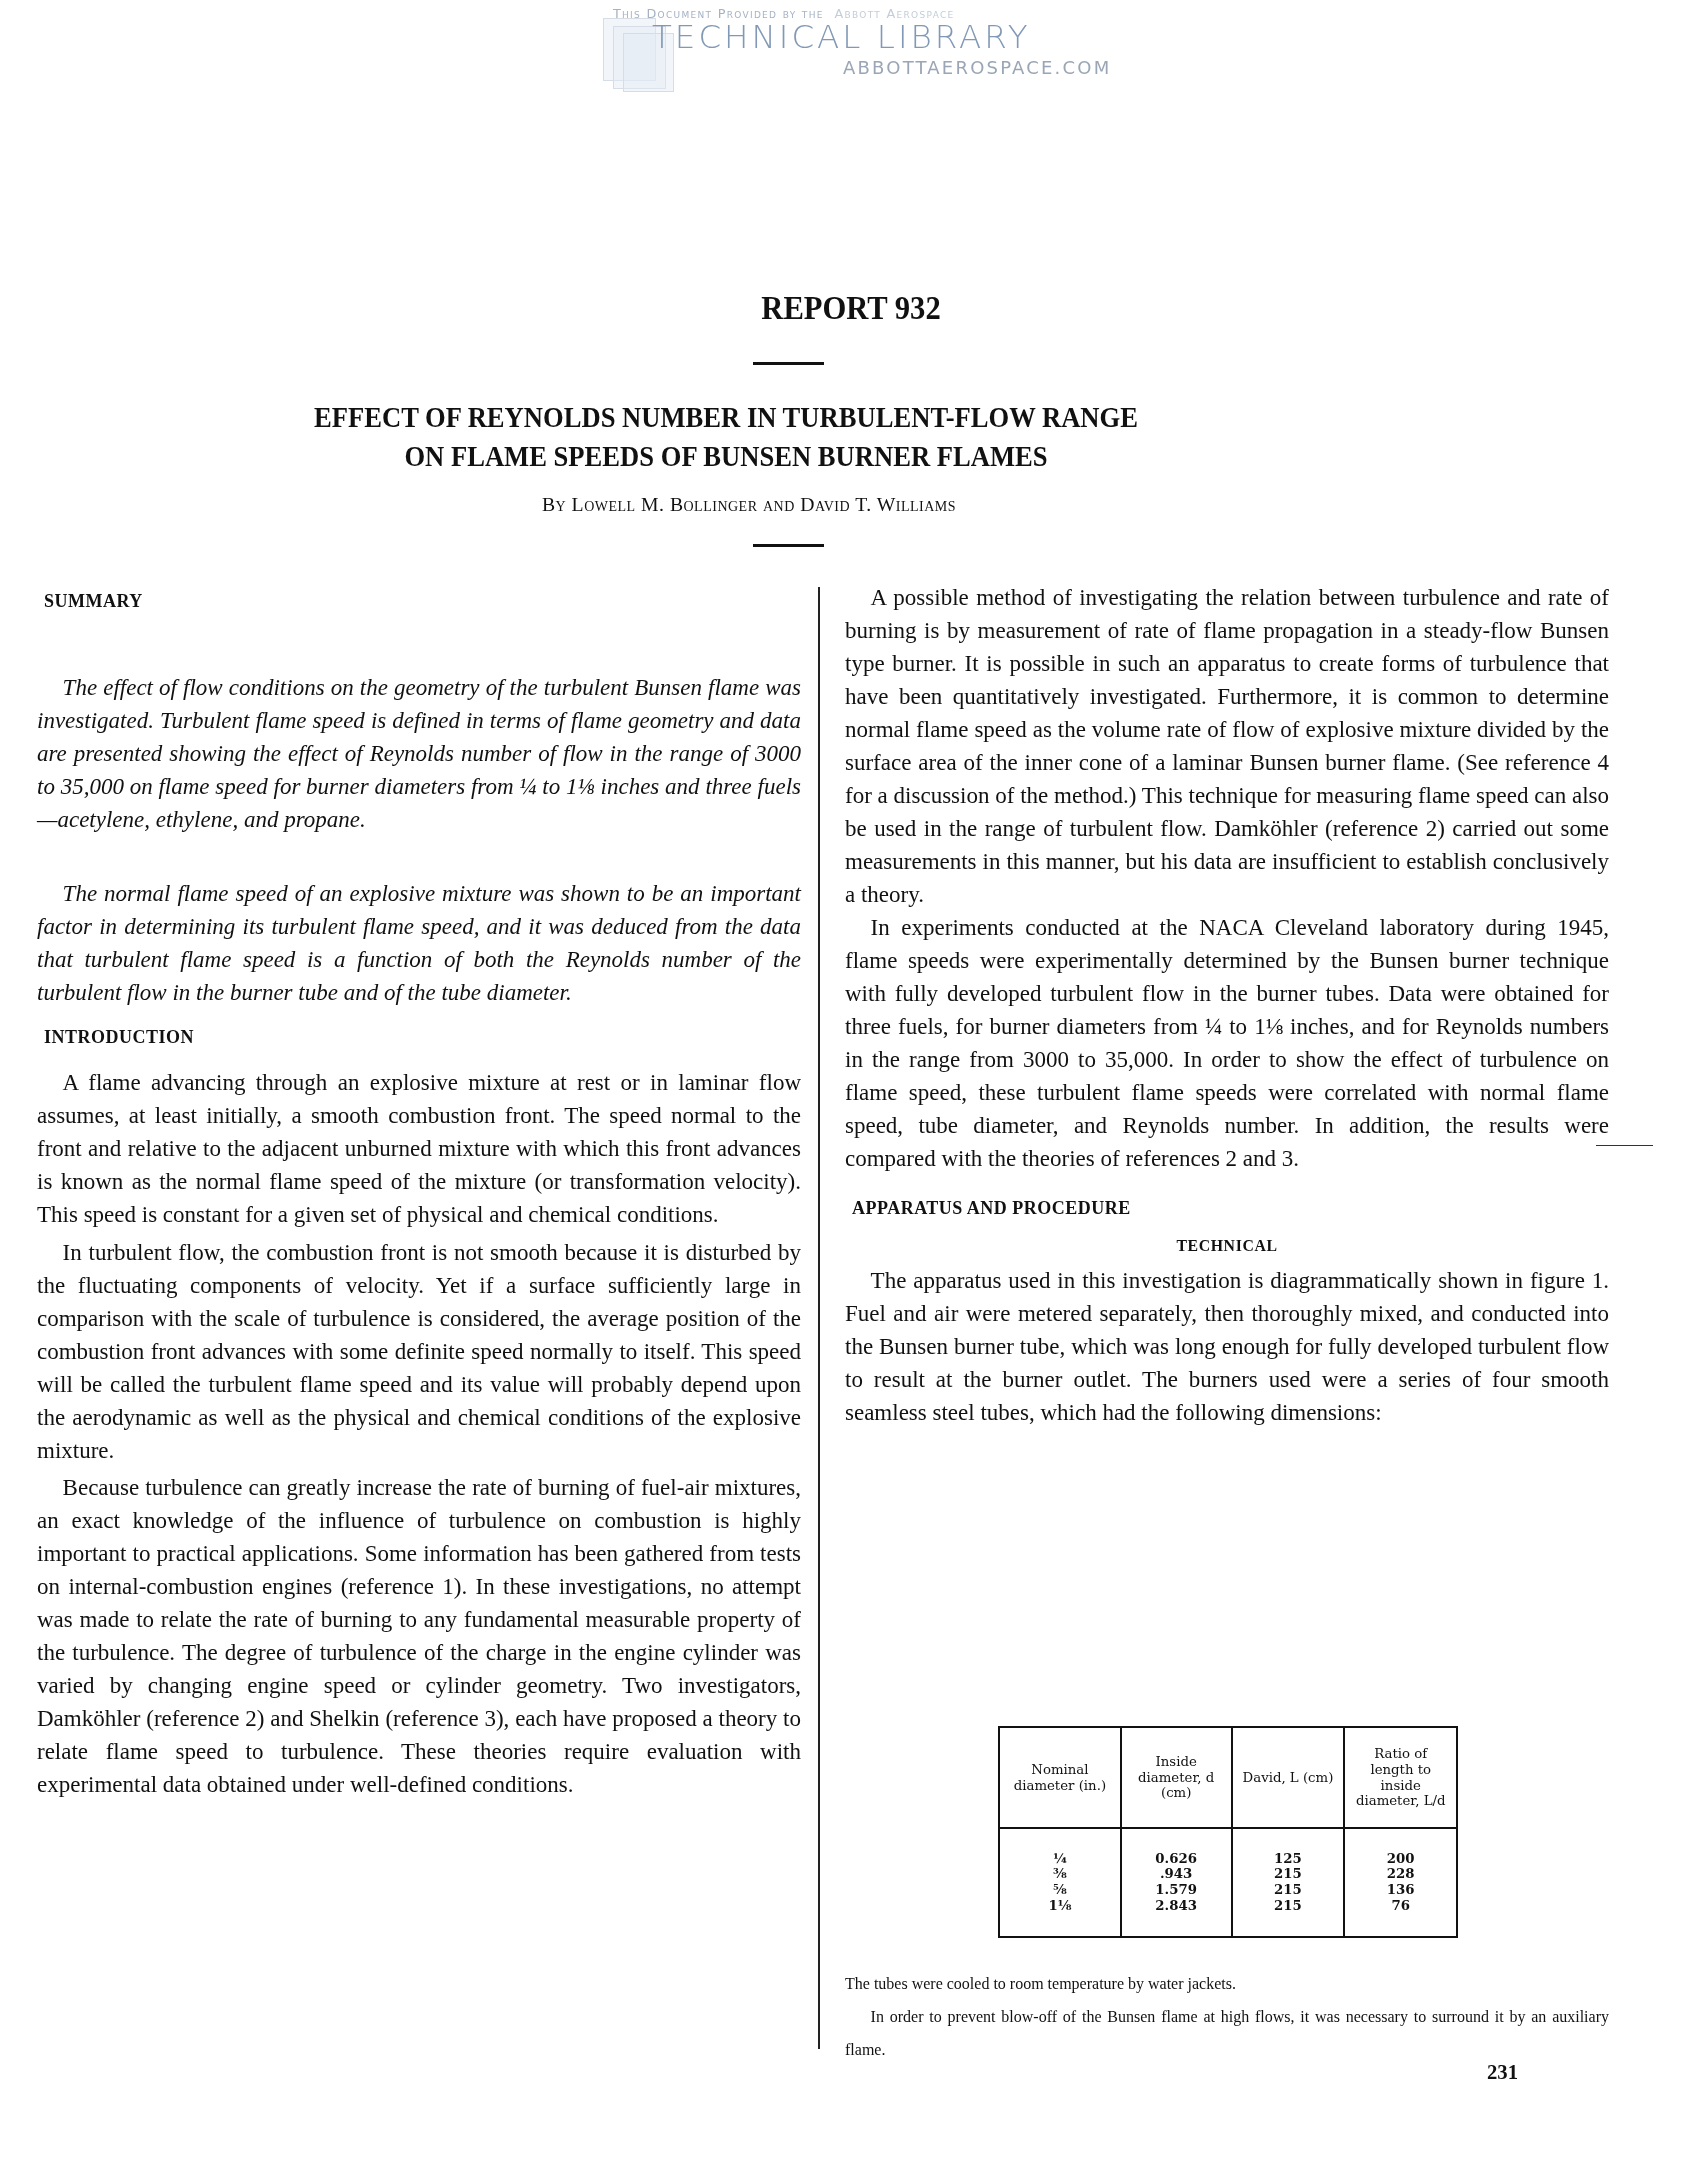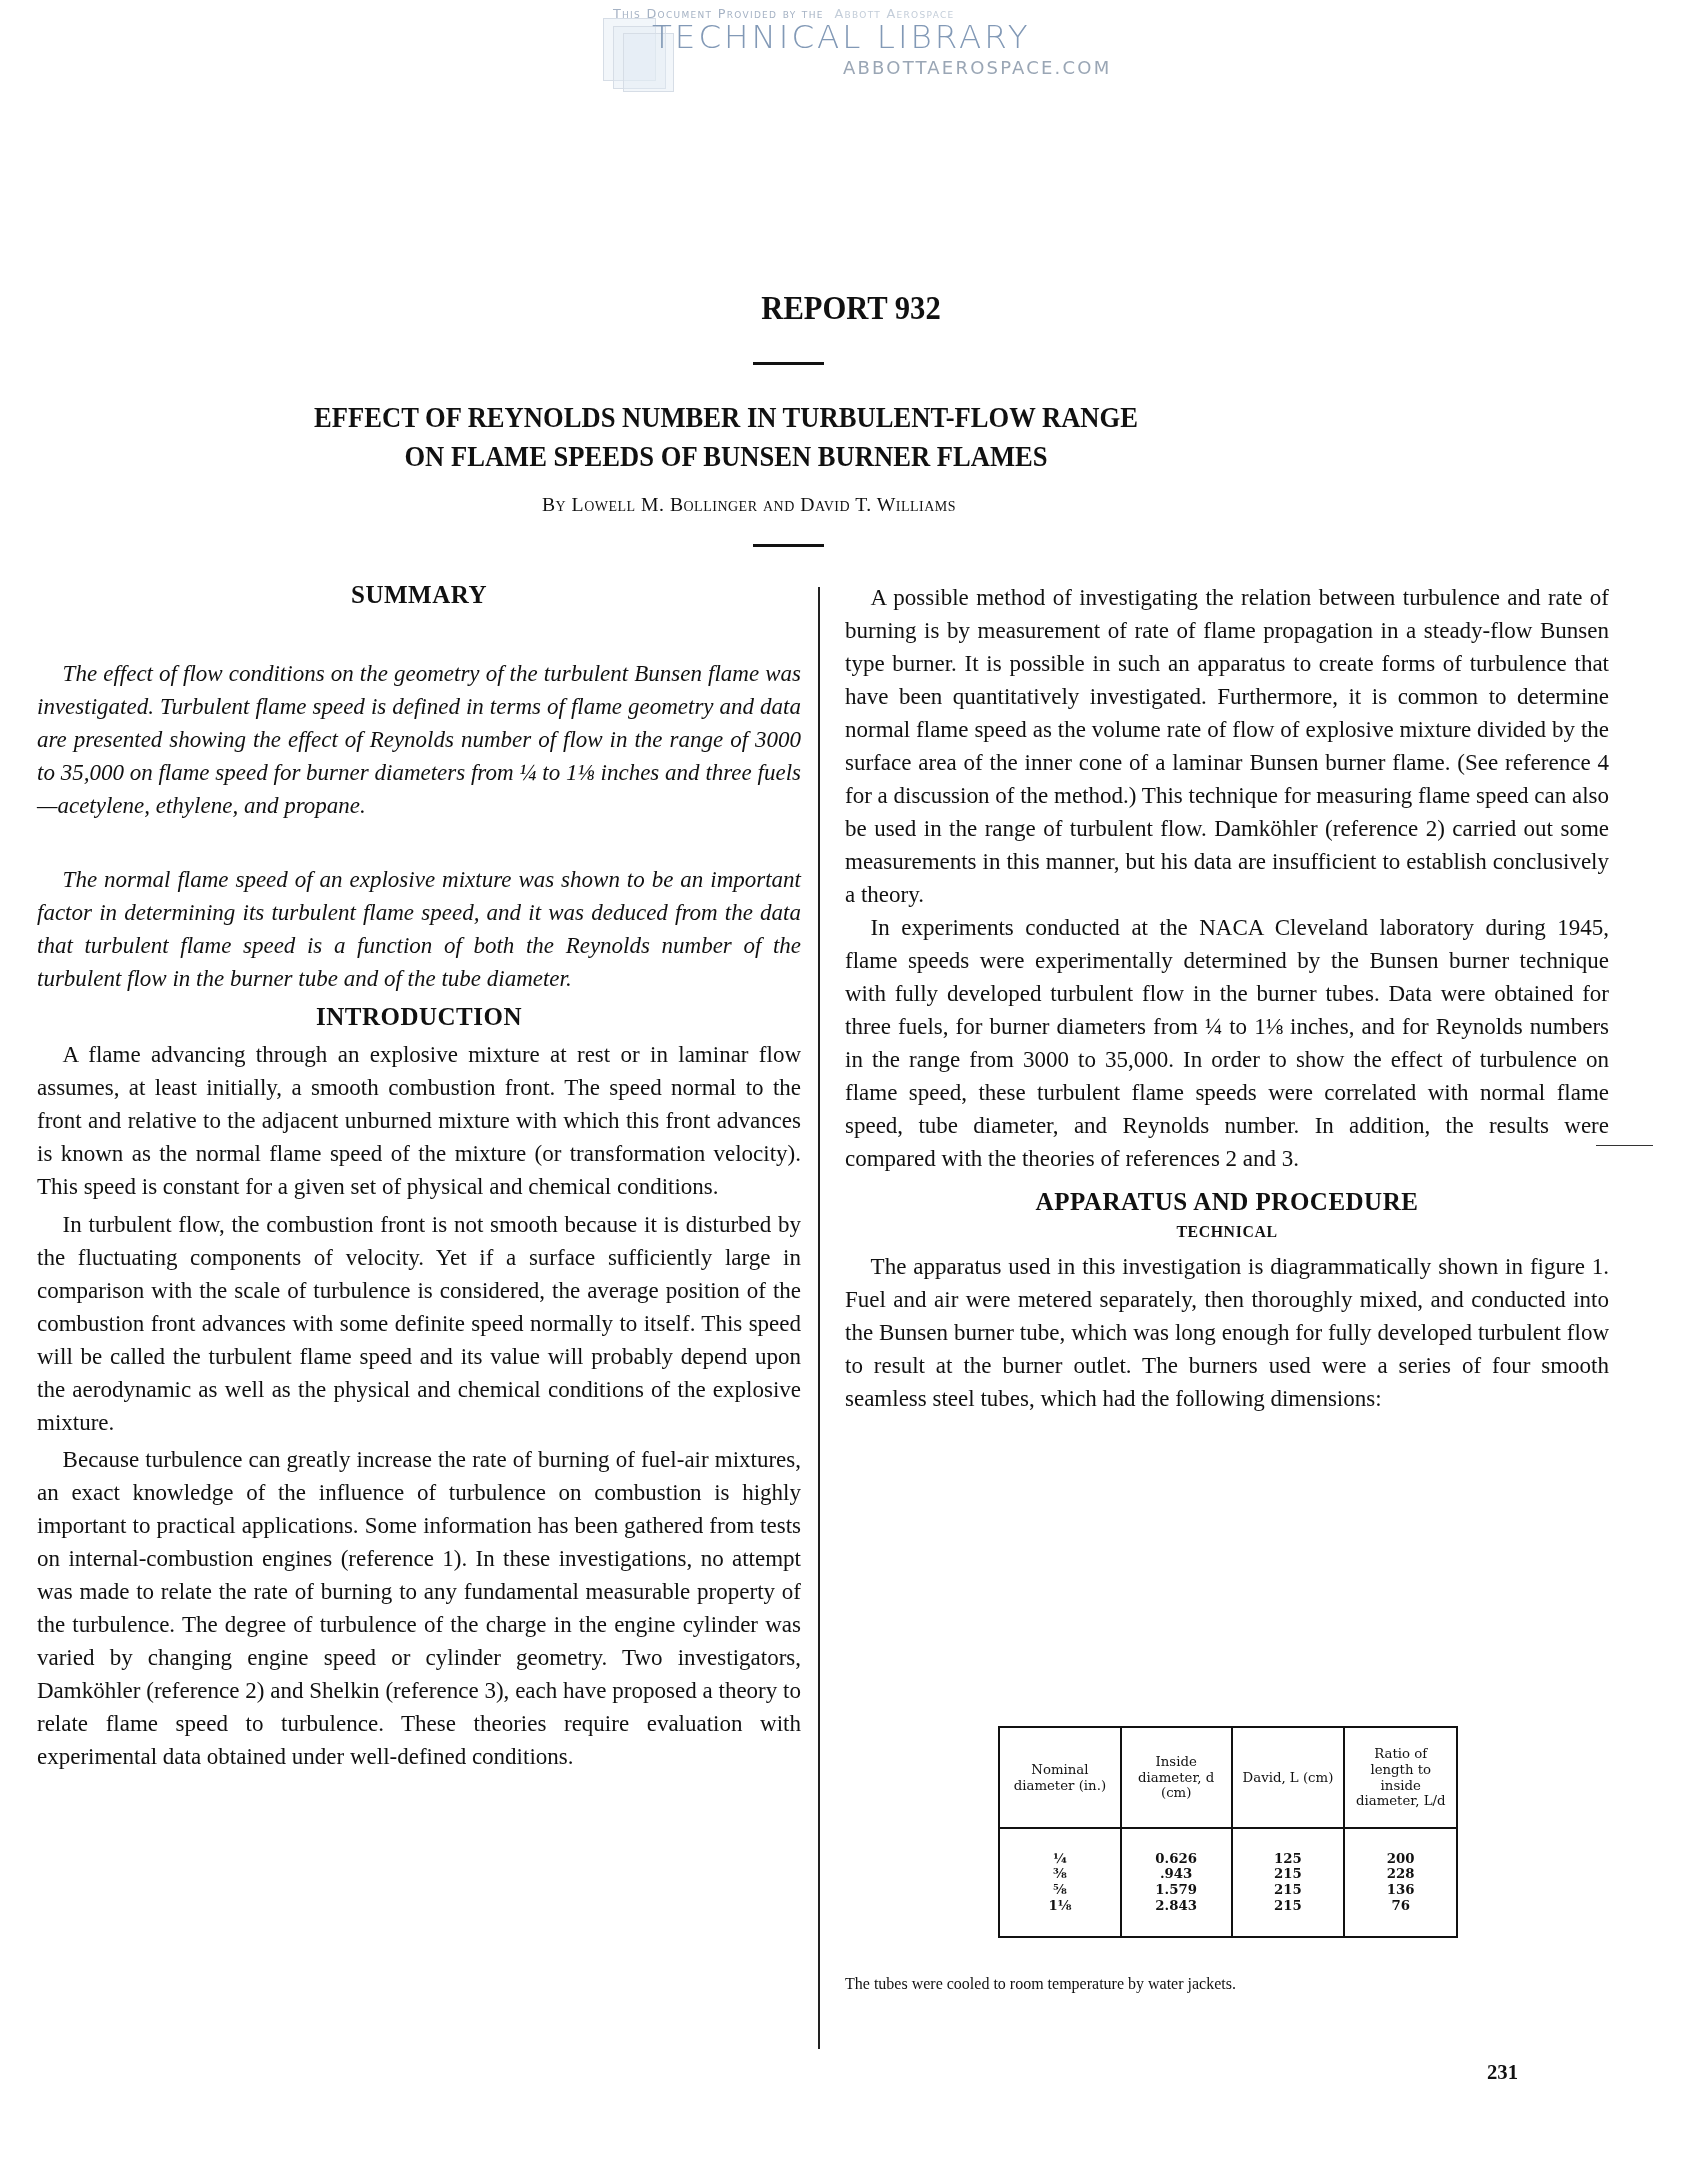--- a/index.html
+++ b/index.html
@@ -41,21 +41,21 @@
   }
   .col {
     position: absolute; width: 764px; font-size: 23px; line-height: 33px;
     text-align: justify; hyphens: none;
   }
   .col.left { left: 37px; top: 578px; }
   .col.right { left: 845px; top: 581px; }
   .col p { margin: 0; text-indent: 25.6px; }
   .col .gap { height: 4.9px; }
   .col h2 {
-    margin: 0; text-align: center; font-size: 25px; font-weight: bold;
+    margin: 7px; text-align: left; font-size: 18px; font-weight: bold;
     letter-spacing: 0.5px; line-height: 33px;
   }
   .col h3 {
     margin: 0; text-align: center; font-size: 15.8px; font-weight: bold;
     letter-spacing: 0.6px; line-height: 27.6px;
   }
   .col p.italic { font-style: italic; margin-top: 41px; }
   .divider {
     position: absolute; left: 818px; top: 587px; width: 2px; height: 1462px; background: #222;
   }
@@ -173,16 +173,17 @@
         <td>2.843</td>
         <td>215</td>
         <td>76</td>
       </tr>
     </tbody>
   </table>
 </div>
 
 <div class="after-table">
   <p>The tubes were cooled to room temperature by water jackets.</p>
+  <p class="ind">In order to prevent blow-off of the Bunsen flame at high flows, it was necessary to surround it by an auxiliary flame.</p>
 </div>
 
 <div class="page-number">231</div>
 
 
 </body></html>

